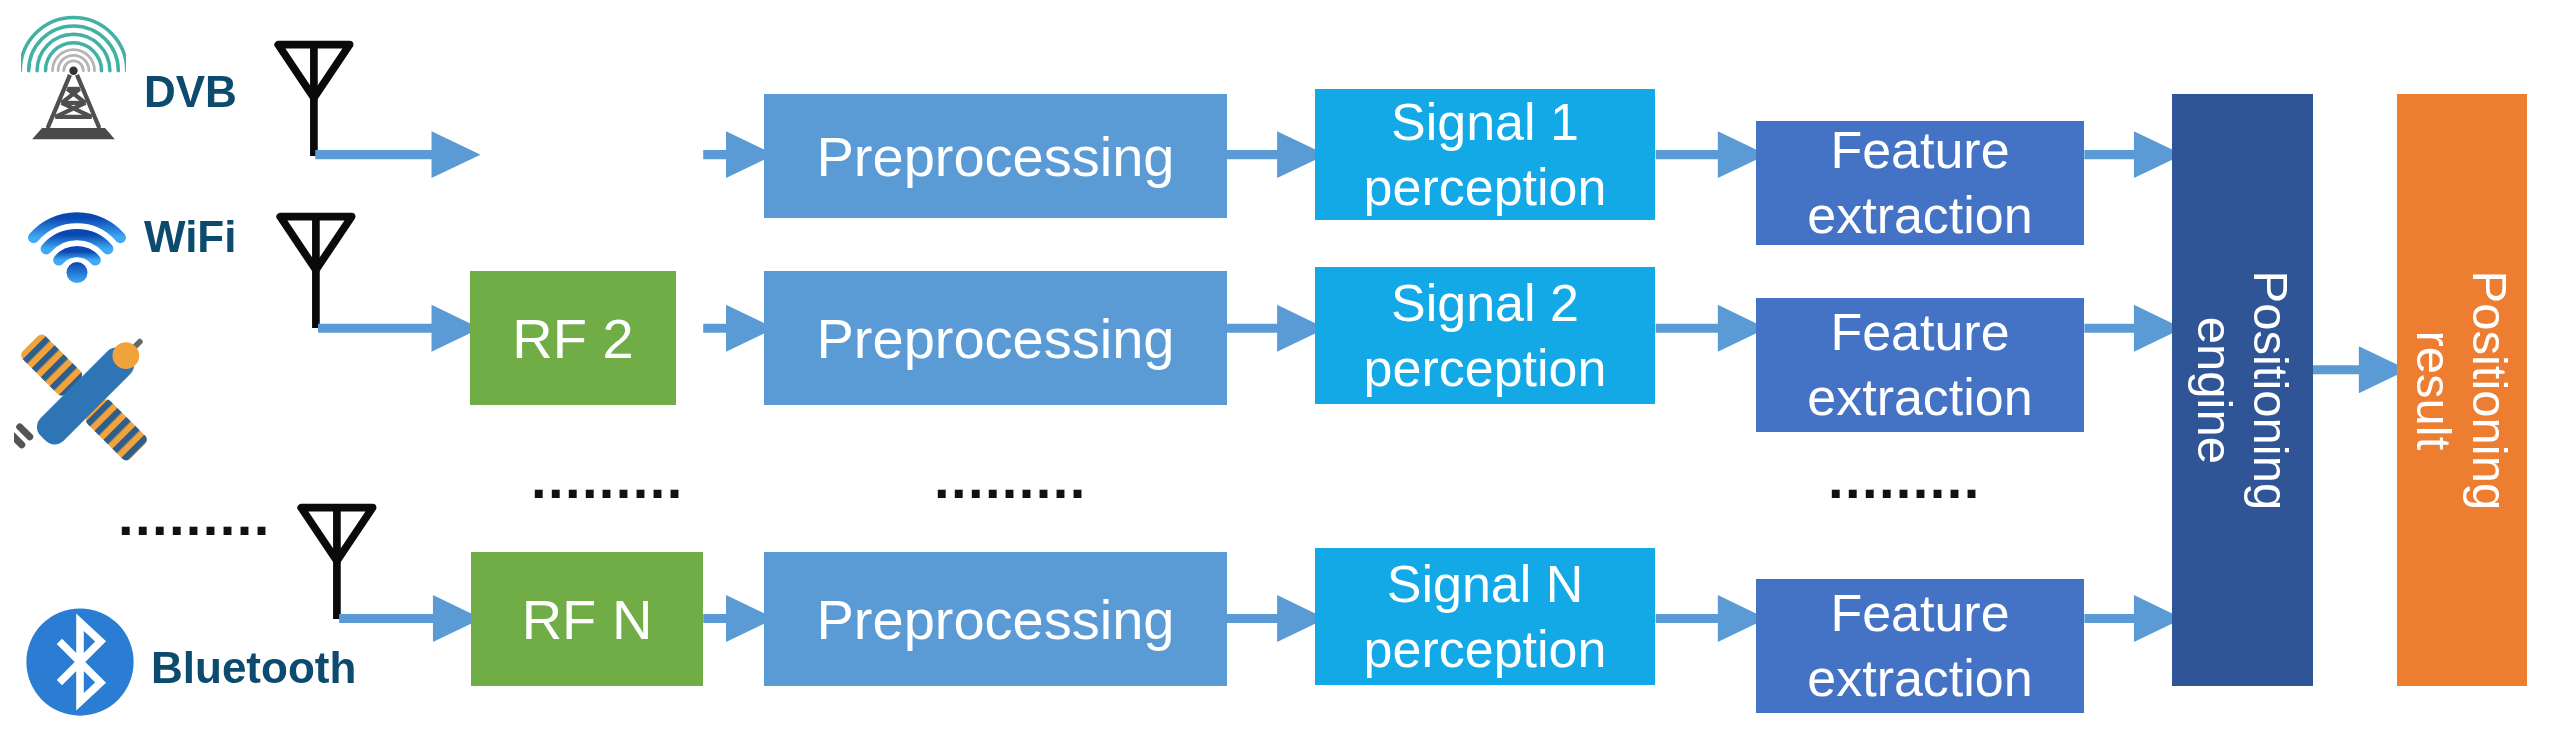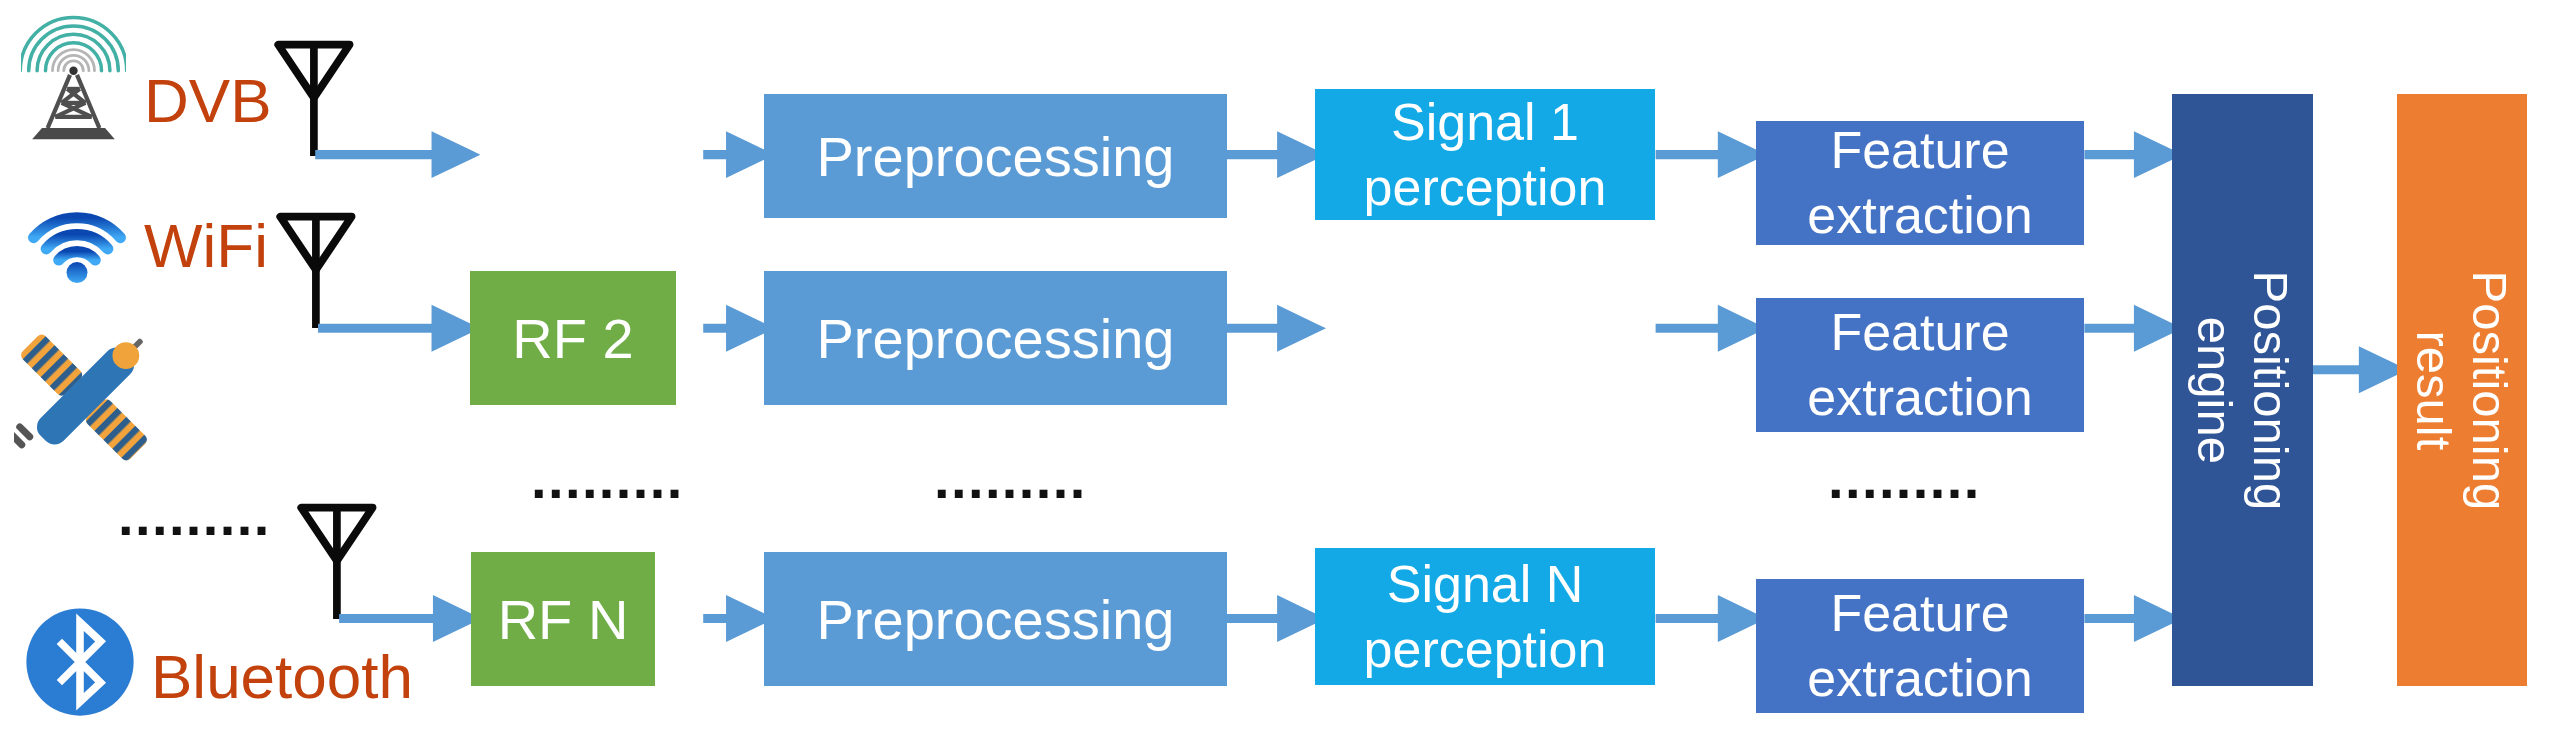--- a/index.html
+++ b/index.html
@@ -1,21 +1,21 @@
 <!DOCTYPE html>
 <html style="--c-rf: #70AD47; --c-preprocessing: #5B9BD5; --c-perception: #12A9E6; --c-feature: #4472C4; --c-engine: #2F5597; --c-result: #ED7D31; --c-arrow: #5B9BD5; --c-antenna: #0A0A0A; --c-dots: #111111;font-size:11.2px"><head>
 <meta charset="utf-8">
 <style>
   html,body{margin:0;padding:0;background:#fff;}
   .canvas{
     position:relative;width:2576px;height:731px;background:#fff;overflow:hidden;
     font-family:"Liberation Sans",sans-serif;
   }
   .lbl{
-    position:absolute;color:#c2410c;font-weight:400;font-size:62px;line-height:1;
+    position:absolute;color:#0c4a6e;font-weight:700;font-size:44px;line-height:1;
     white-space:nowrap;
   }
   .dots{
     position:absolute;color:#111;font-weight:900;font-size:56px;line-height:1;
     letter-spacing:1.4px;white-space:nowrap;
   }
   .box{
     position:absolute;display:flex;align-items:center;justify-content:center;
     color:#fff;text-align:center;
   }
@@ -171,27 +171,28 @@
         <polygon points="3410,526 3362,503 3362,549"></polygon>
     </g>
   </svg>
 
   <div class="box pre" style="left:764px;top:94px;width:463px;height:124px;">Preprocessing</div>
   <div class="box sig" style="left:1315px;top:89px;width:340px;height:131px;">Signal 1 perception</div>
   <div class="box feat" style="left:1756px;top:94px;width:328px;height:124px;">Feature extraction</div>
 
   <div class="box rf" style="left:470px;top:271px;width:206px;height:134px;">RF 2</div>
   <div class="box pre" style="left:764px;top:271px;width:463px;height:134px;">Preprocessing</div>
+  <div class="box sig" style="left:1315px;top:267px;width:340px;height:137px;">Signal 2 perception</div>
   <div class="box feat" style="left:1756px;top:271px;width:328px;height:134px;">Feature extraction</div>
 
   <div class="dots" style="left:531px;top:451px;">.........</div>
   <div class="dots" style="left:934px;top:451px;">.........</div>
   <div class="dots" style="left:1828px;top:451px;">.........</div>
 
-  <div class="box rf" style="left:471px;top:552px;width:184px;height:134px;">RF N</div>
+  <div class="box rf" style="left:471px;top:552px;width:232px;height:134px;">RF N</div>
   <div class="box pre" style="left:764px;top:552px;width:463px;height:134px;">Preprocessing</div>
   <div class="box sig" style="left:1315px;top:548px;width:340px;height:137px;">Signal N perception</div>
   <div class="box feat" style="left:1756px;top:552px;width:328px;height:134px;">Feature extraction</div>
 
   <div class="box vbox eng" style="left:2172px;top:94px;width:141px;height:592px;">
     <div class="vtext" style="width:309px;">Positioning engine</div>
   </div>
   <div class="box vbox res" style="left:2397px;top:94px;width:130px;height:592px;">
     <div class="vtext" style="width:577px;">Positioning result</div>
   </div>

